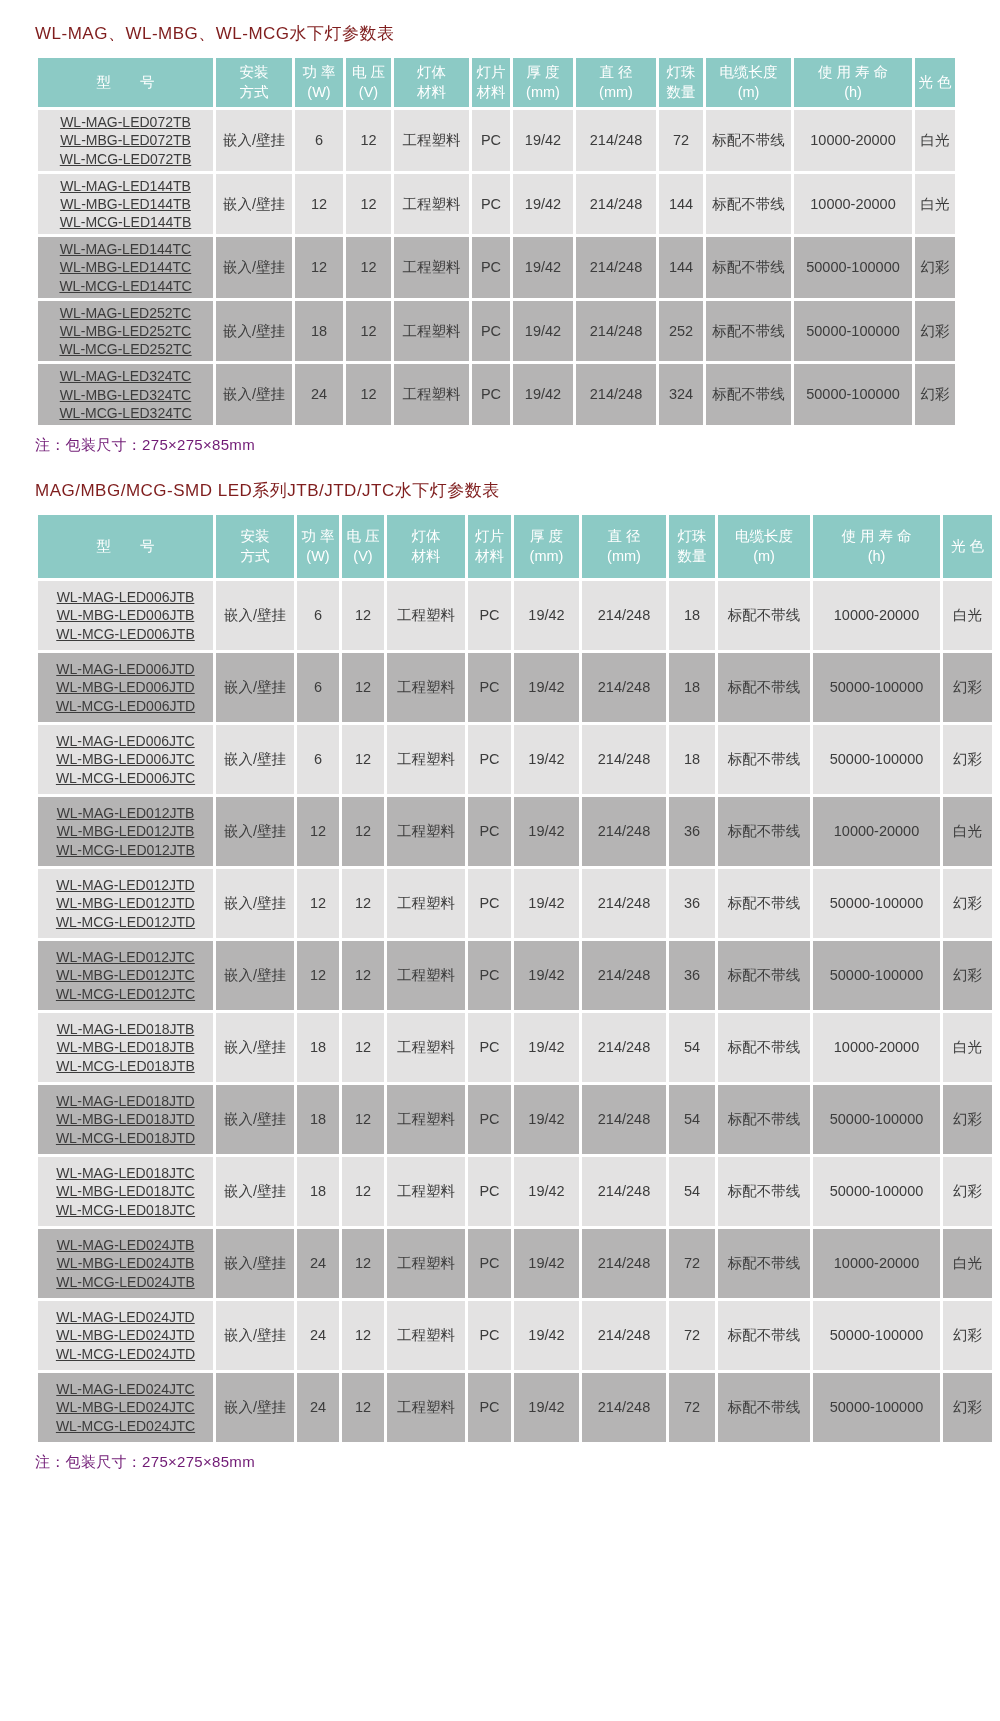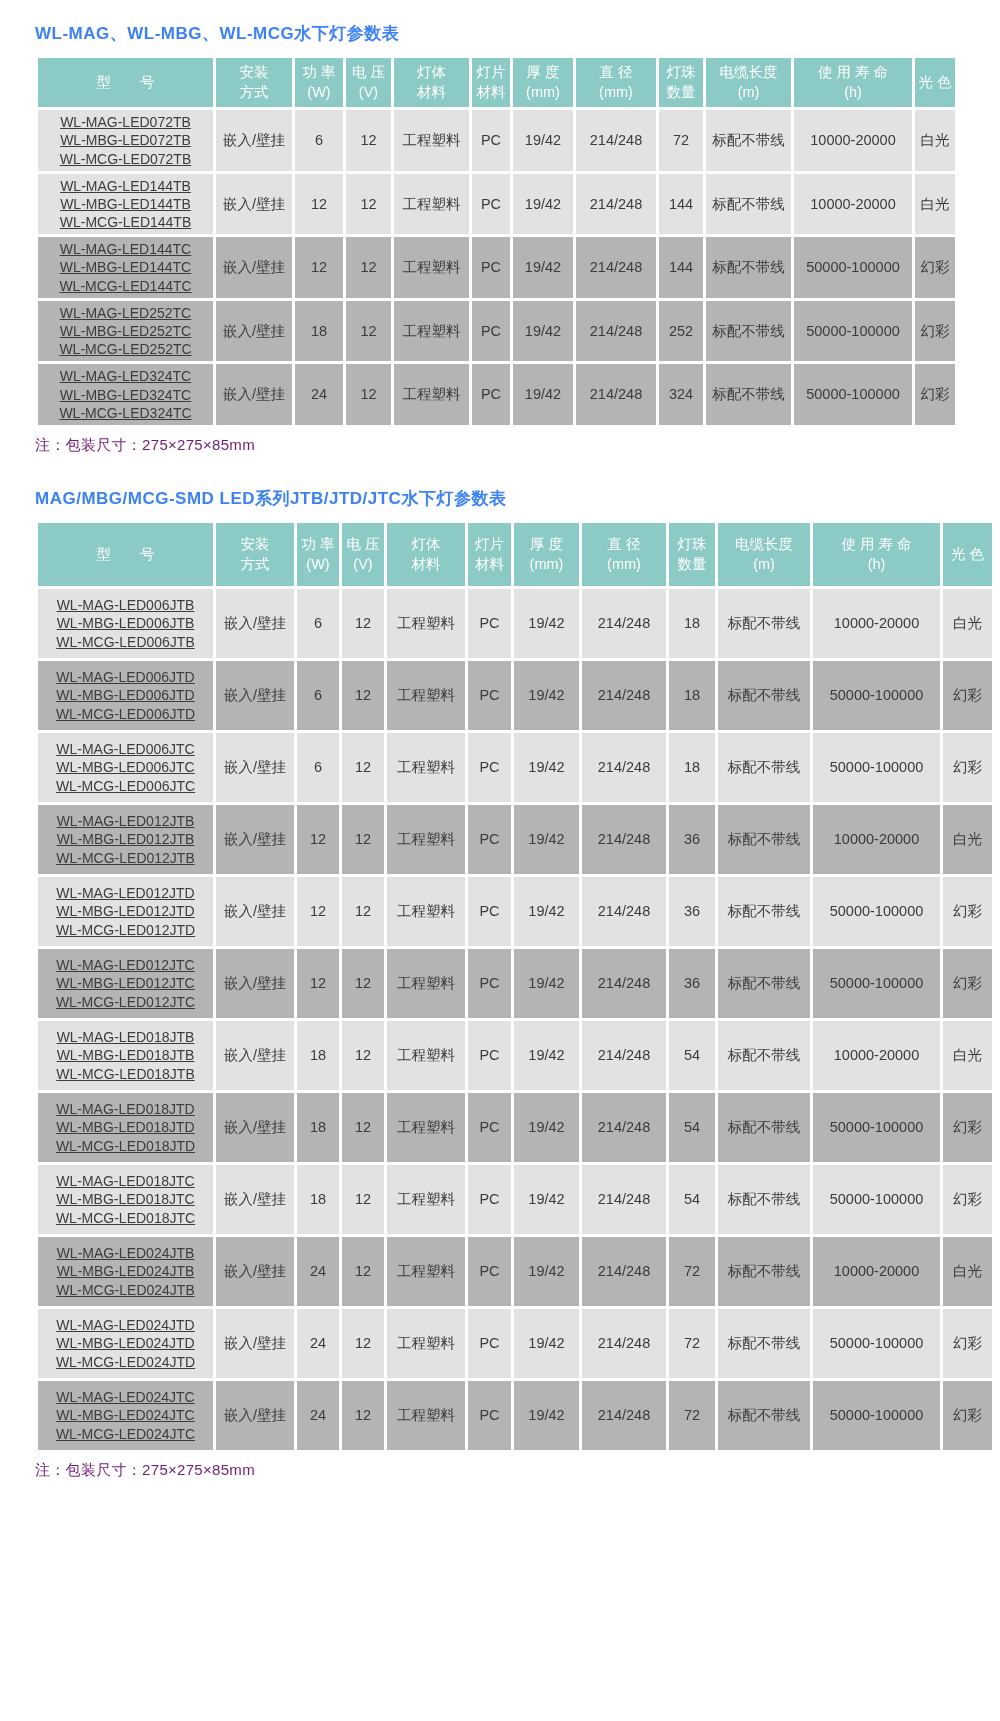--- a/index.html
+++ b/index.html
@@ -6,26 +6,26 @@
   body {
     width:1000px;
     font-family:"Liberation Sans", sans-serif;
     color:#3a3a3a;
     -webkit-font-smoothing:antialiased;
   }
   .page { padding:10px 28px 16px 35px; }
 
   .tbl-title {
     font-size:17px;
-    font-weight:700;
-    color:#3b82f6;
+    font-weight:400;
+    color:#7f1d1d;
     letter-spacing:0.5px;
     margin:12px 0 10px 0;
   }
-  .tbl-title.second { margin-top:32px; }
+  .tbl-title.second { margin-top:24px; }
 
   table {
     border-collapse:separate;
     border-spacing:3px;
     table-layout:fixed;
   }
   table.t1 { width:912px; }
   table.t2 { width:948px; }
 
   th {

